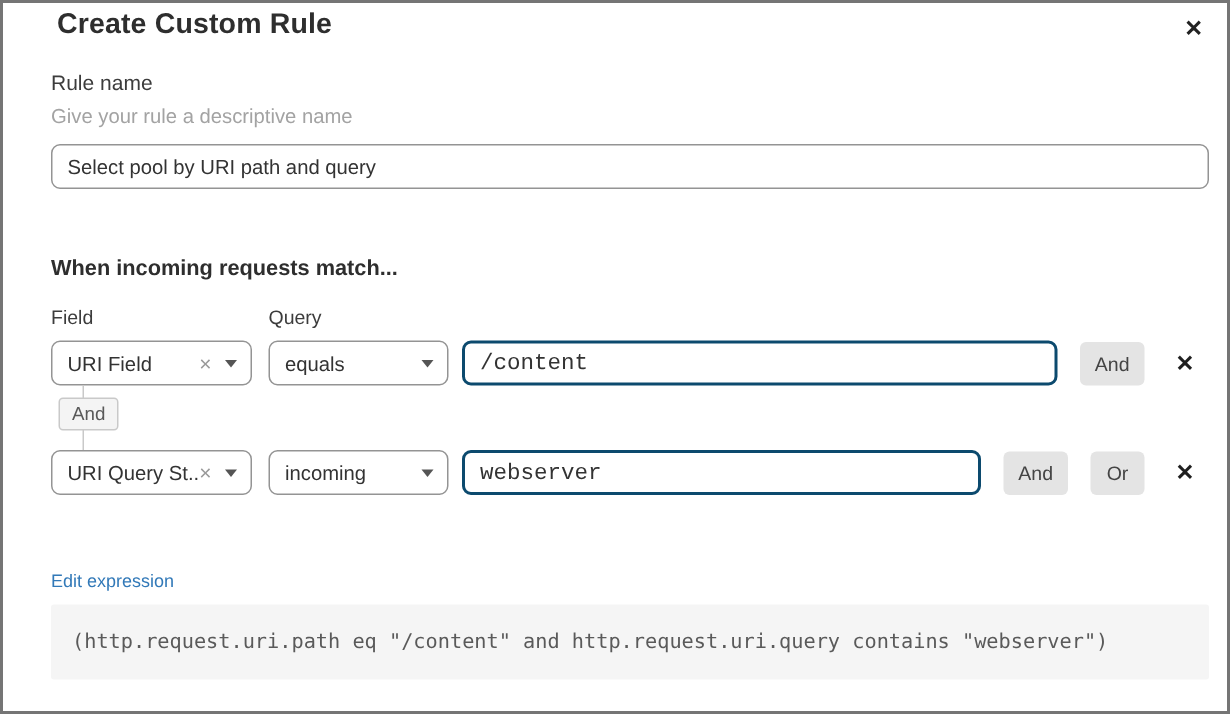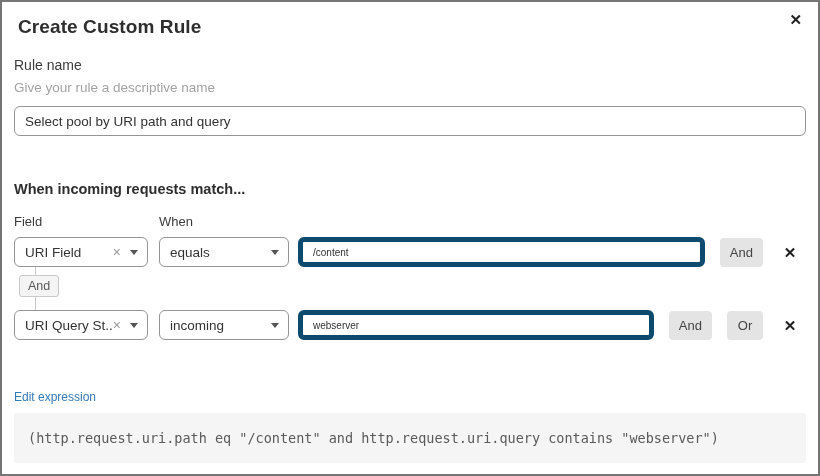--- a/index.html
+++ b/index.html
@@ -6,21 +6,21 @@
   html,body { background:#fff; }
   body { font-family:"Liberation Sans", sans-serif; }
 
   .dialog {
     position:relative;
     width:820px; height:476px;
     background:#fff;
     border:2px solid #757575;
     overflow:hidden;
   }
-  .content { padding:12px 12px 0 12px; }
+  .content { padding:2px 12px 0 12px;margin-left:20px; }
 
   .dialog-title {
     margin:2px 0 0 4px;
     font-size:19px; font-weight:bold; color:#2e2e2e;
     letter-spacing:.1px;
   }
   .close-btn {
     position:absolute; top:6px; right:12px;
     font-size:15px; font-weight:bold; color:#222;
     cursor:pointer; line-height:20px; padding:2px 4px;
@@ -53,36 +53,36 @@
   .cond-row { display:flex; align-items:center; margin-top:8px; height:30px; }
 
   .select {
     display:flex; align-items:center;
     height:30px; padding:0 9px 0 10px;
     border:1px solid #949494; border-radius:6px;
     background:#fff; font-size:13.5px; color:#333;
     cursor:pointer;
   }
   .select-field    { width:134px; }
-  .select-operator { width:130px; margin-left:11px;justify-content:flex-end; }
+  .select-operator { width:120px; margin-left:11px;justify-content:flex-end; }
   .select .sel-text { white-space:nowrap; overflow:hidden; }
   .select .spacer { flex:1; }
   .clear-x { font-size:14px; color:#9a9a9a; margin-right:9px; line-height:1; }
   .caret {
     width:0; height:0;
     border-left:4.5px solid transparent;
     border-right:4.5px solid transparent;
     border-top:5.5px solid #555;
   }
 
   .value-input {
     flex:1; height:30px; margin-left:9px; padding:0 10px;
-    border:5px solid #0c4a6e; border-radius:6px;
-    font-size:10px; color:#333;
-    font-family:Liberation Sans, sans-serif; outline:none;
+    border:2px solid #0c4a6e; border-radius:6px;
+    font-size:15px; color:#333;
+    font-family:Liberation Mono, monospace; outline:none;
   }
 
   .conn-btn {
     margin-left:15px; height:29px; min-width:41px;
     padding:0 10px;
     background:#e4e4e4; border:none; border-radius:4px;
     font-size:13px; color:#444;
     font-family:"Liberation Sans", sans-serif;
     cursor:pointer;
   }
@@ -137,21 +137,21 @@
     <h1 class="dialog-title">Create Custom Rule</h1>
 
     <div class="field-label">Rule name</div>
     <div class="field-hint">Give your rule a descriptive name</div>
     <input class="text-input" type="text" value="Select pool by URI path and query" style="">
 
     <div class="section-heading">When incoming requests match...</div>
 
     <div class="col-labels">
       <div class="c1">Field</div>
-      <div class="c3">When</div>
+      <div class="c3">Query</div>
     </div>
 
     <div class="cond-row">
       <div class="select select-field">
         <span class="sel-text">URI Field</span>
         <span class="spacer"></span>
         <span class="clear-x">×</span>
         <span class="caret"></span>
       </div>
       <div class="select select-operator">

